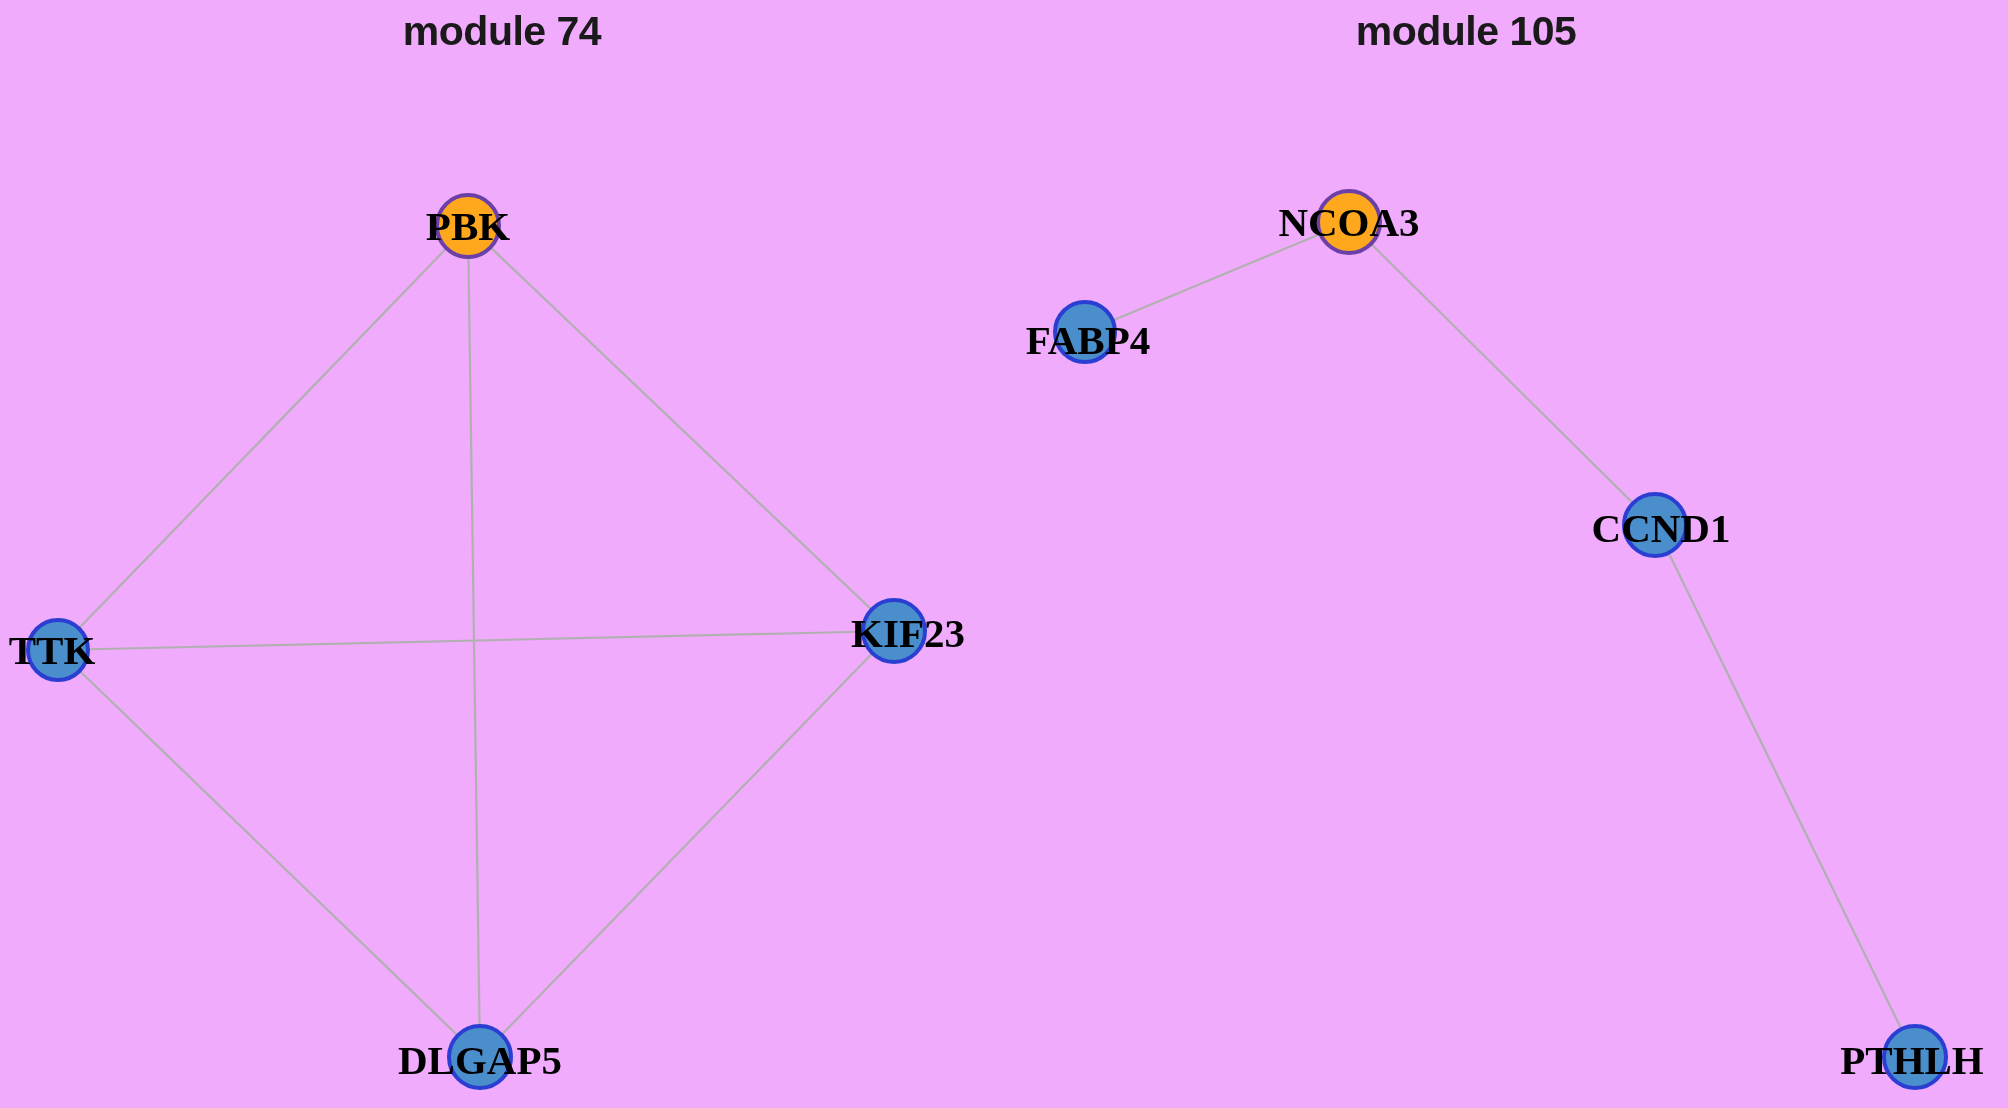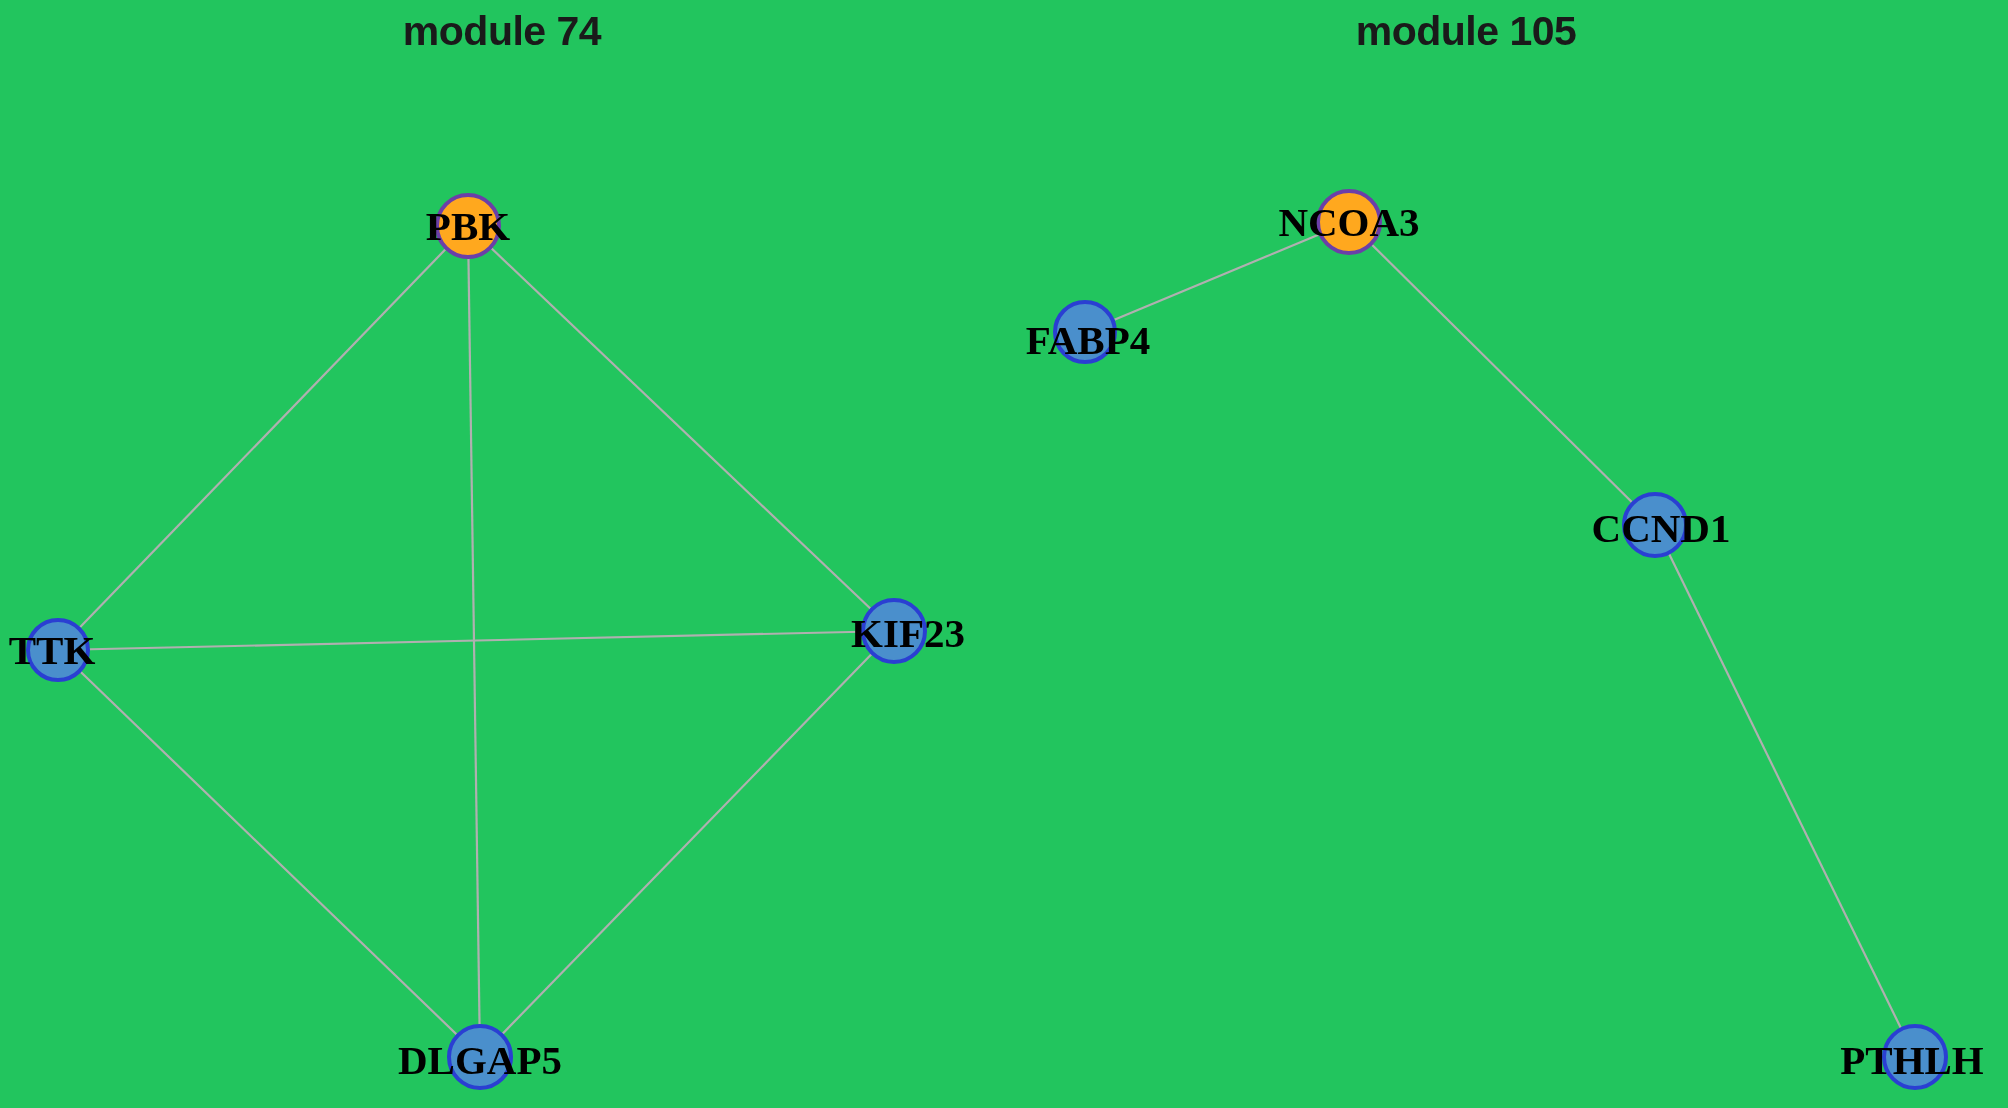--- a/index.html
+++ b/index.html
@@ -11,21 +11,21 @@
   body {
     width: 2008px;
     height: 1108px;
     overflow: hidden;
     font-family: "Liberation Sans", sans-serif;
   }
   #figure {
     position: relative;
     width: 2008px;
     height: 1108px;
-    background: #22c55e;
+    background: #f0abfc;
   }
   .panel {
     position: absolute;
     top: 0;
     height: 1108px;
   }
   #panel-module-74 { left: 0px; width: 1004px; }
   #panel-module-105 { left: 964px; width: 1004px; }
 
   .panel-title {

